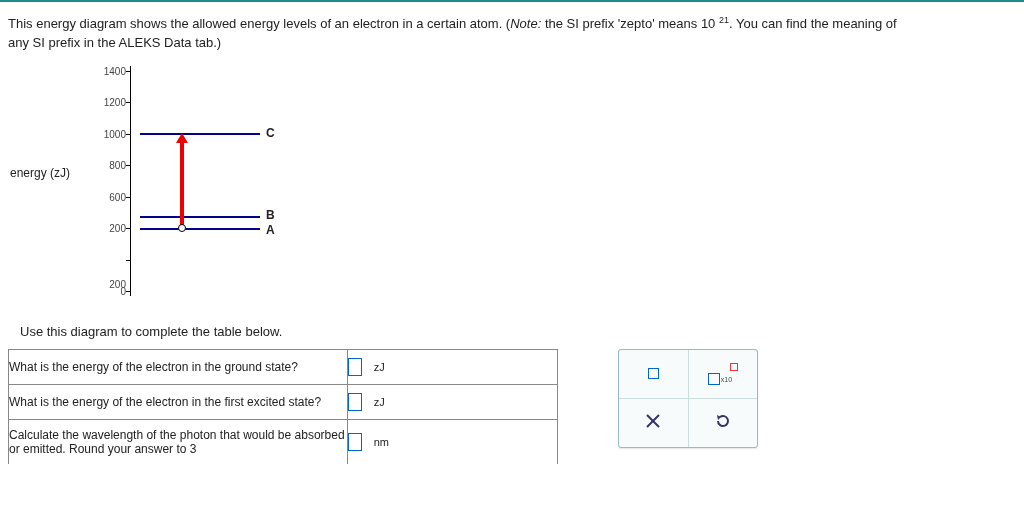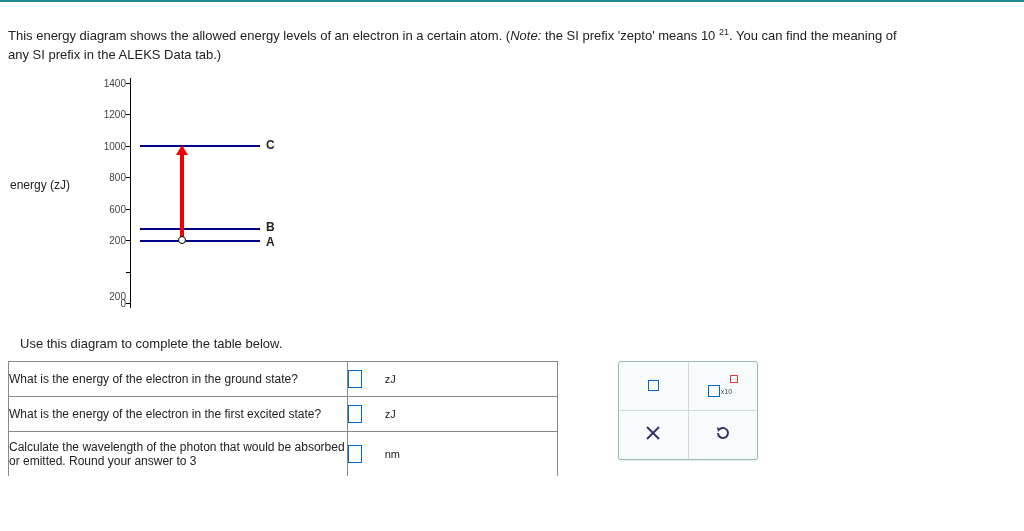--- a/index.html
+++ b/index.html
@@ -1,37 +1,37 @@
 <!DOCTYPE html>
 <html><head>
 <meta charset="utf-8">
 <style>
   * { box-sizing: border-box; margin: 0; padding: 0; }
   body { font-family: Arial, Helvetica, sans-serif; font-size: 13px; color: #222; width: 1024px; height: 531px; background: #fff; }
   .top-border { height: 2px; background: #1e8a8a; }
-  .question-text { padding: 24px 8px 4px 8px; line-height: 1.4; }
+  .question-text { padding: 12px 8px 4px 8px; line-height: 1.4; }
   sup { font-size: 9px; vertical-align: super; }
   .diagram-area { position: relative; width: 360px; height: 260px; margin-left: 10px; }
   .y-label { position: absolute; left: 0; top: 110px; font-size: 12px; }
   .axis-line { position: absolute; background: #000; }
   .tick-label { position: absolute; font-size: 10px; color: #444; text-align: right; width: 30px; }
   .tick-mark { position: absolute; width: 4px; height: 1px; background: #000; }
   .level-line { position: absolute; height: 2px; background: #008; }
   .level-label { position: absolute; font-size: 12px; font-weight: bold; }
   .arrow { position: absolute; background: #e00; width: 4px; }
   .arrow-head { position: absolute; width: 0; height: 0; border-left: 6px solid transparent; border-right: 6px solid transparent; border-bottom: 10px solid #e00; }
   .arrow-tail { position: absolute; width: 8px; height: 8px; border: 1px solid #000; border-radius: 50%; background: #fff; }
   .instruction { margin: 8px 0 10px 20px; }
   .qa-container { display: flex; align-items: flex-start; }
   .qtable { border-collapse: collapse; margin-left: 8px; width: 550px; }
   .qtable td { border: 1px solid #888; padding: 8px 0; vertical-align: middle; font-size: 12px; }
   .qcell { width: 340px; }
   .acell { width: 210px; text-align: left; padding-left: 30px; }
   .answer-box { display: inline-block; width: 14px; height: 18px; border: 1px solid #06c; background: #fff; vertical-align: middle; }
-  .unit { font-size: 11px; margin-left: 19px; vertical-align: middle; }
+  .unit { font-size: 11px; margin-left: 8px; vertical-align: middle; }
   .radio-row { display: flex; align-items: center; margin: 3px 0; }
   .radio-circle { display: inline-block; width: 11px; height: 11px; border: 1px solid #555; border-radius: 50%; margin-right: 6px; }
   .tool-panel { margin-left: 60px; width: 140px; border: 1px solid #9bb; border-radius: 3px; background: #f7fbfb; box-shadow: 0 1px 2px rgba(0,0,0,0.1); }
   .tool-row { display: flex; }
   .tool-cell { flex: 1; height: 48px; display: flex; align-items: center; justify-content: center; }
   .sep { border-left: 1px solid #cdd; }
   .rowsep { border-top: 1px solid #cdd; }
   .sq { display:inline-block; width:11px; height:11px; border:1px solid #06c; }
   .exp-tool { position: relative; width: 30px; height: 22px; }
   .exp-base { position:absolute; left:0; bottom:0; width:12px; height:12px; border:1px solid #06c; }

